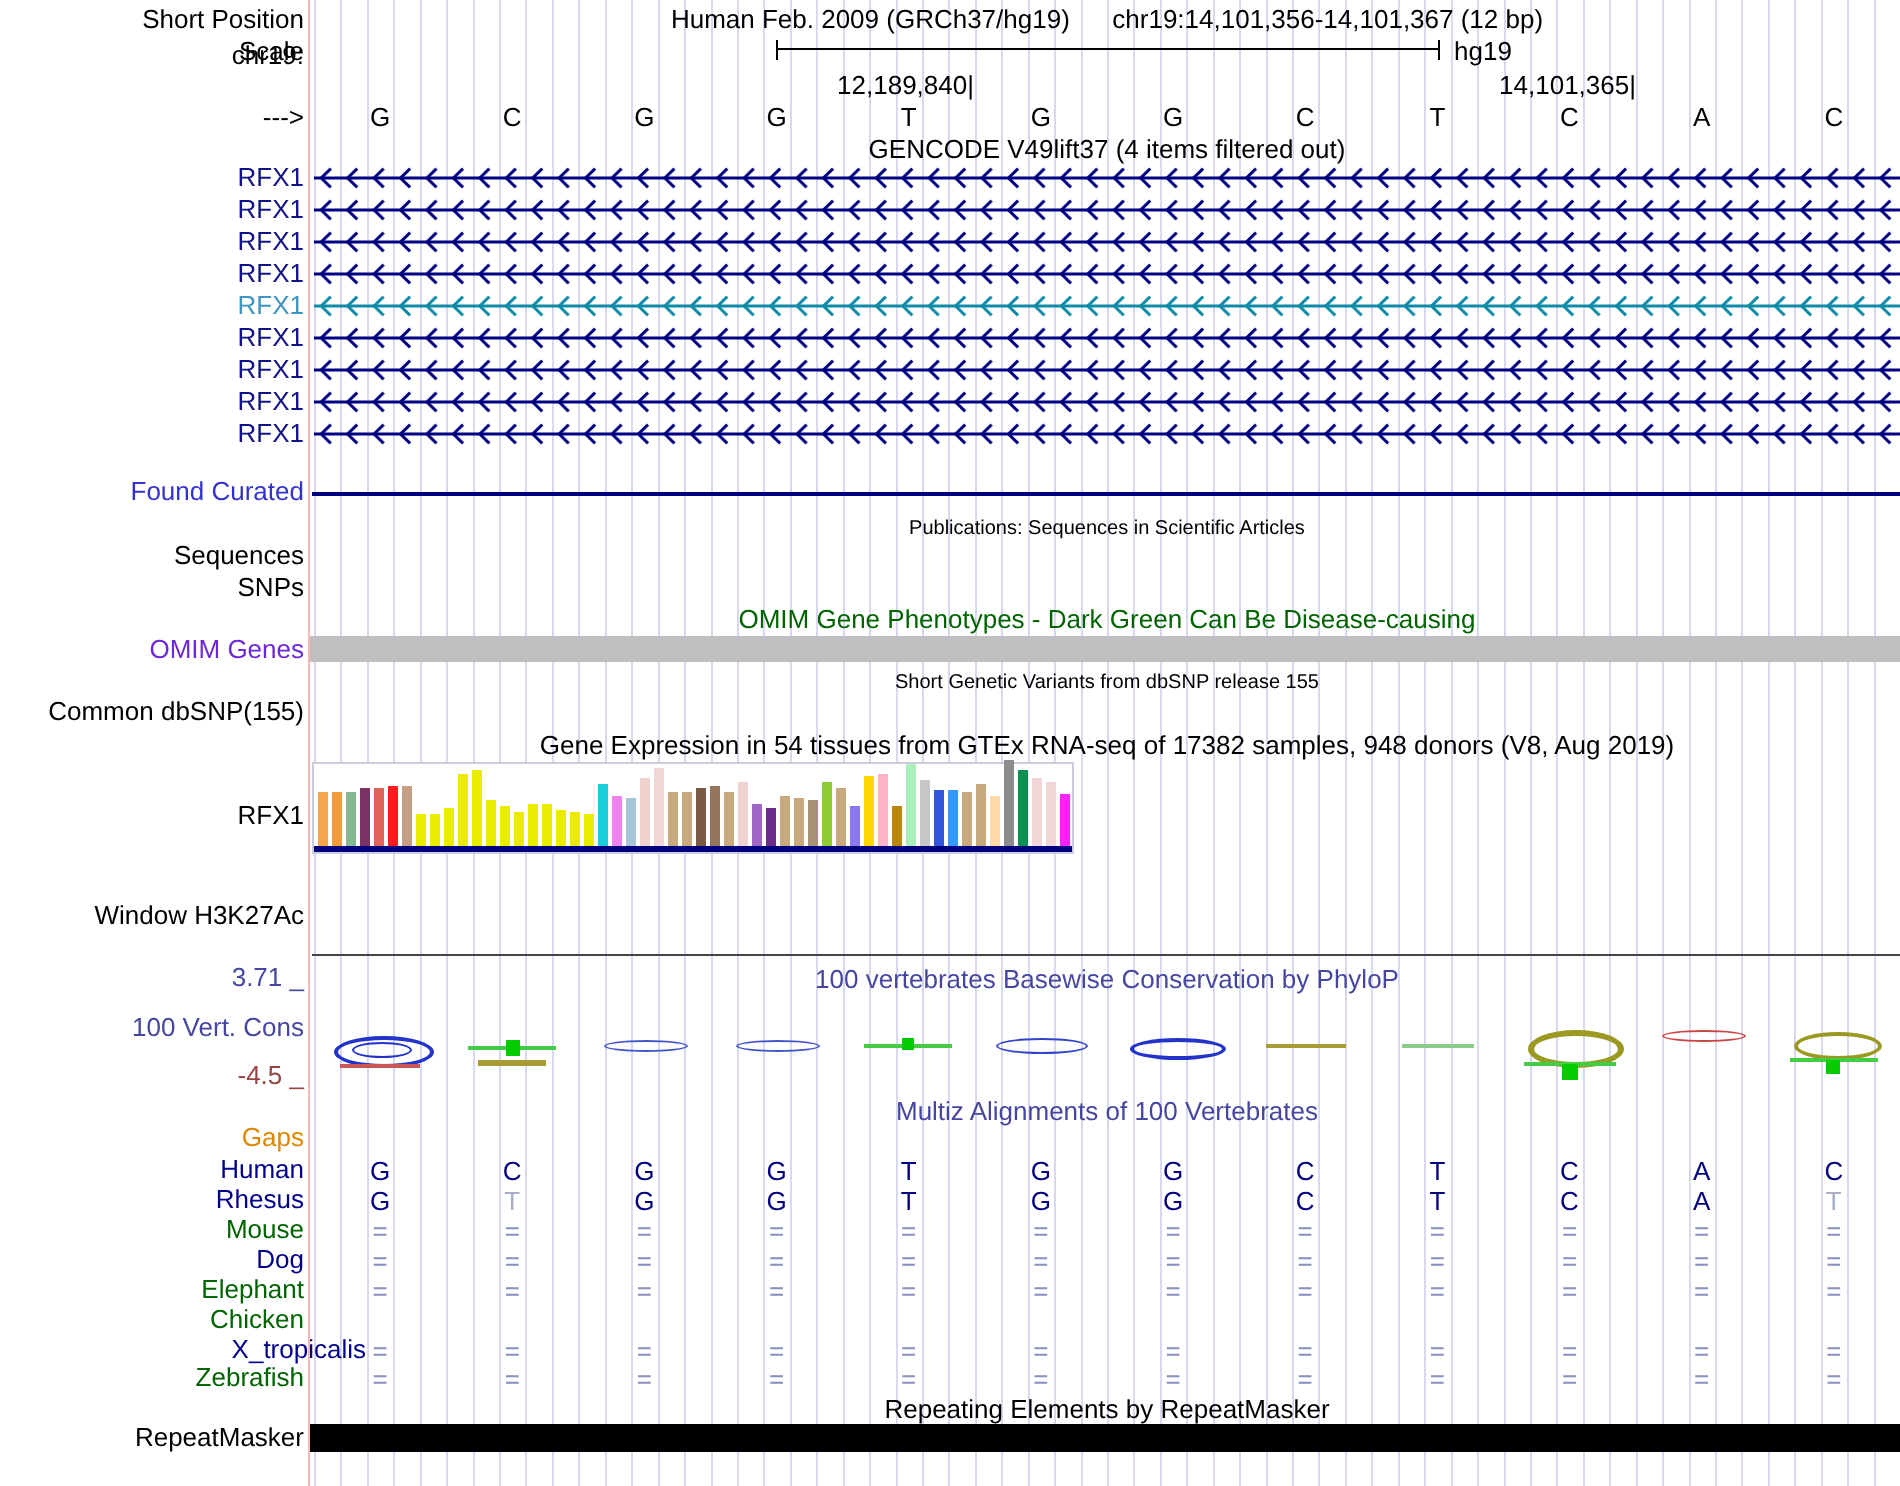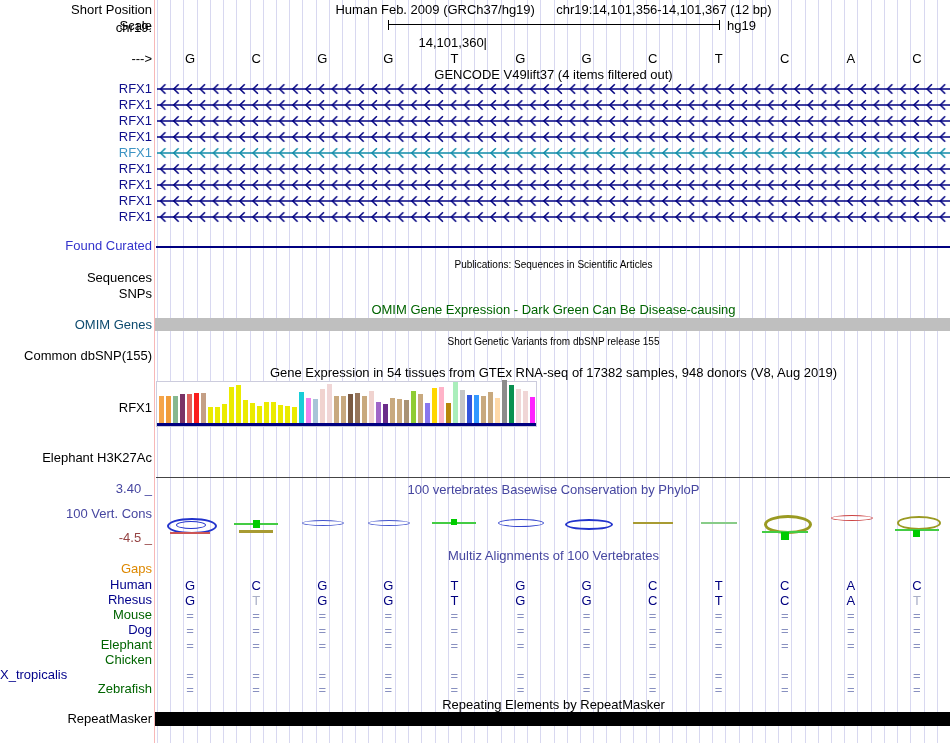--- a/index.html
+++ b/index.html
@@ -43,21 +43,22 @@
     <span>chr19:14,101,356-14,101,367 (12 bp)</span>
   </div>
 
   <div class="lbl" style="top:19px">Scale</div>
   <div class="scalebar">
       <i></i>
     </div>
   <div class="posnum" style="left:727px;top:19px;width:60px;text-align:left">hg19</div>
 
   <div class="lbl" style="top:21px">chr19:</div>
-  <div class="posnum" style="left:157px;top:36px;width:330px">14,101,360|</div>
+  <div class="posnum" style="left:157px;top:36px;width:330px">12,189,840|</div>
+  <div class="posnum" style="left:488px;top:36px;width:330px">14,101,365|</div>
 
   <div class="lbl" style="top:52px">---&gt;</div>
   <div class="seqrow" id="seqrow">
       <div>G</div>
       <div>C</div>
       <div>G</div>
       <div>G</div>
       <div>T</div>
       <div>G</div>
       <div>G</div>
@@ -135,23 +136,23 @@
       </div>
     </div>
 
   <div class="lbl" style="top:239px;color:#3333cc">Found Curated</div>
   <div class="hline" style="left:156px;top:246px;width:794px;height:1.5px;background:#000080"></div>
 
   <div class="ttl small" style="top:258px">Publications: Sequences in Scientific Articles</div>
   <div class="lbl" style="top:271px">Sequences</div>
   <div class="lbl" style="top:287px">SNPs</div>
 
-  <div class="ttl" style="top:303px;color:#006400">OMIM Gene Expression - Dark Green Can Be Disease-causing</div>
+  <div class="ttl" style="top:303px;color:#006400">OMIM Gene Phenotypes - Dark Green Can Be Disease-causing</div>
   <div class="bar" style="left:155px;top:318px;width:795px;height:13px;background:#bfbfbf"></div>
-  <div class="lbl" style="top:318px;color:#0c4a6e">OMIM Genes</div>
+  <div class="lbl" style="top:318px;color:#6d28d9">OMIM Genes</div>
 
   <div class="ttl small" style="top:335px">Short Genetic Variants from dbSNP release 155</div>
   <div class="lbl" style="top:349px">Common dbSNP(155)</div>
 
   <div class="ttl" style="top:366px">Gene Expression in 54 tissues from GTEx RNA-seq of 17382 samples, 948 donors (V8, Aug 2019)</div>
   <div class="gtexbox">
     <div class="gbars" id="gtexbars">
         <div style="height: 27px; background: rgb(245, 165, 74);"></div>
         <div style="height: 27px; background: rgb(240, 156, 58);"></div>
         <div style="height: 27px; background: rgb(134, 184, 144);"></div>
@@ -204,24 +205,24 @@
         <div style="height: 43px; background: rgb(140, 140, 140);"></div>
         <div style="height: 38px; background: rgb(10, 144, 80);"></div>
         <div style="height: 34px; background: rgb(240, 214, 214);"></div>
         <div style="height: 32px; background: rgb(240, 214, 214);"></div>
         <div style="height: 26px; background: rgb(255, 34, 255);"></div>
       </div>
     <div class="gtexbase"></div>
   </div>
   <div class="lbl" style="top:401px">RFX1</div>
 
-  <div class="lbl" style="top:451px">Elephant H3K27Ac</div>
+  <div class="lbl" style="top:451px">Window H3K27Ac</div>
   <div class="hline" style="left:156px;top:477px;width:794px;height:1px;background:#444"></div>
 
-  <div class="lbl" style="top:482px;color:#4646a0">3.40 _</div>
+  <div class="lbl" style="top:482px;color:#4646a0">3.71 _</div>
   <div class="ttl" style="top:483px;color:#4646a0">100 vertebrates Basewise Conservation by PhyloP</div>
   <div class="lbl" style="top:507px;color:#4646a0">100 Vert. Cons</div>
   <div id="glyphs" style="left:157px;top:512px;width:793px;height:34px">
       <div style="position: absolute; left: 10.0417px; top: 6px; width: 46px; height: 12px; border: 2px solid rgb(34, 51, 204); border-radius: 50%;"></div>
       <div style="position: absolute; left: 19.0417px; top: 9px; width: 28px; height: 6px; border: 1px solid rgb(34, 51, 204); border-radius: 50%;"></div>
       <div style="position: absolute; left: 13.0417px; top: 20px; width: 40px; height: 2px; background: rgb(204, 85, 85);"></div>
       <div style="position: absolute; left: 77.125px; top: 11px; width: 44px; height: 2px; background: rgb(68, 204, 68);"></div>
       <div style="position: absolute; left: 95.625px; top: 8px; width: 7px; height: 8px; background: rgb(0, 204, 0);"></div>
       <div style="position: absolute; left: 82.125px; top: 18px; width: 34px; height: 3px; background: rgb(168, 155, 50);"></div>
       <div style="position: absolute; left: 145.208px; top: 8px; width: 40px; height: 4px; border: 1px solid rgb(68, 85, 204); border-radius: 50%;"></div>
@@ -342,21 +343,21 @@
         <div style="flex: 1 1 0%; text-align: center; height: 15px; line-height: 15px; color: rgb(136, 144, 192);"></div>
         <div style="flex: 1 1 0%; text-align: center; height: 15px; line-height: 15px; color: rgb(136, 144, 192);"></div>
         <div style="flex: 1 1 0%; text-align: center; height: 15px; line-height: 15px; color: rgb(136, 144, 192);"></div>
         <div style="flex: 1 1 0%; text-align: center; height: 15px; line-height: 15px; color: rgb(136, 144, 192);"></div>
         <div style="flex: 1 1 0%; text-align: center; height: 15px; line-height: 15px; color: rgb(136, 144, 192);"></div>
         <div style="flex: 1 1 0%; text-align: center; height: 15px; line-height: 15px; color: rgb(136, 144, 192);"></div>
         <div style="flex: 1 1 0%; text-align: center; height: 15px; line-height: 15px; color: rgb(136, 144, 192);"></div>
         <div style="flex: 1 1 0%; text-align: center; height: 15px; line-height: 15px; color: rgb(136, 144, 192);"></div>
         <div style="flex: 1 1 0%; text-align: center; height: 15px; line-height: 15px; color: rgb(136, 144, 192);"></div>
       </div>
-      <div style="position: absolute; left: 0px; top: 668px; width: 152px; color: rgb(0, 0, 139); height: 14px; line-height: 14px;">X_tropicalis</div>
+      <div style="position: absolute; left: 0px; top: 668px; width: 152px; text-align: right; color: rgb(0, 0, 139); height: 14px; line-height: 14px; padding-left: 31px;">X_tropicalis</div>
       <div style="position: absolute; left: 157px; top: 668px; width: 793px; height: 15px; display: flex;">
         <div style="flex: 1 1 0%; text-align: center; height: 15px; line-height: 15px; color: rgb(136, 144, 192);">=</div>
         <div style="flex: 1 1 0%; text-align: center; height: 15px; line-height: 15px; color: rgb(136, 144, 192);">=</div>
         <div style="flex: 1 1 0%; text-align: center; height: 15px; line-height: 15px; color: rgb(136, 144, 192);">=</div>
         <div style="flex: 1 1 0%; text-align: center; height: 15px; line-height: 15px; color: rgb(136, 144, 192);">=</div>
         <div style="flex: 1 1 0%; text-align: center; height: 15px; line-height: 15px; color: rgb(136, 144, 192);">=</div>
         <div style="flex: 1 1 0%; text-align: center; height: 15px; line-height: 15px; color: rgb(136, 144, 192);">=</div>
         <div style="flex: 1 1 0%; text-align: center; height: 15px; line-height: 15px; color: rgb(136, 144, 192);">=</div>
         <div style="flex: 1 1 0%; text-align: center; height: 15px; line-height: 15px; color: rgb(136, 144, 192);">=</div>
         <div style="flex: 1 1 0%; text-align: center; height: 15px; line-height: 15px; color: rgb(136, 144, 192);">=</div>

